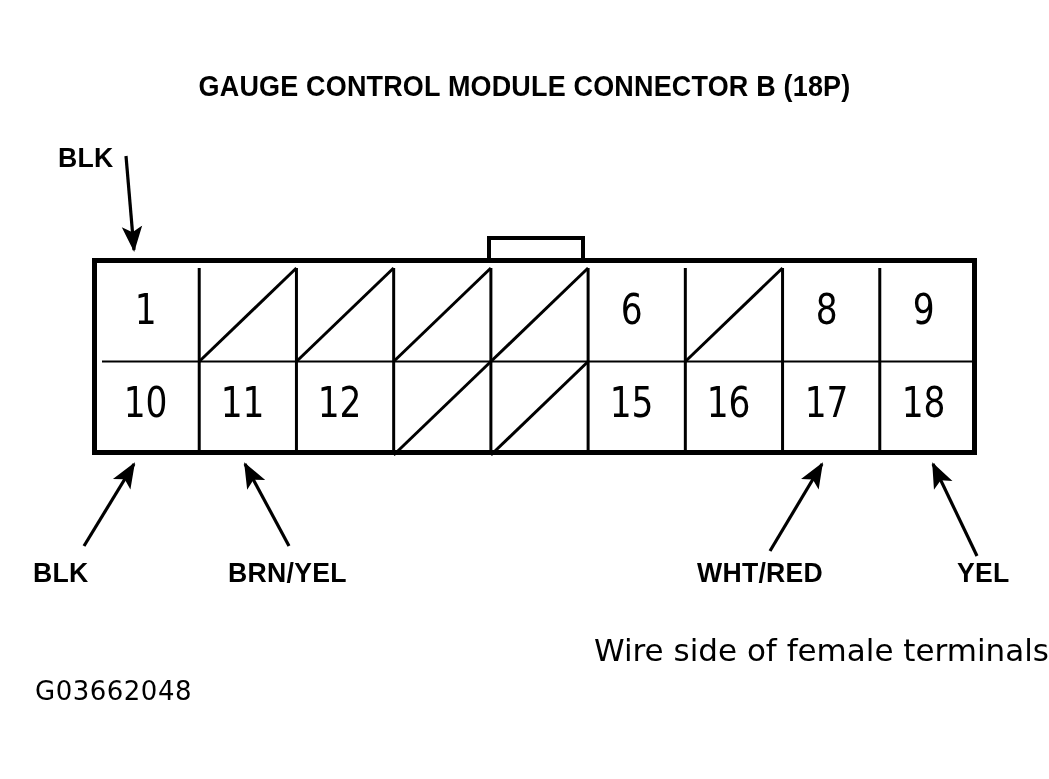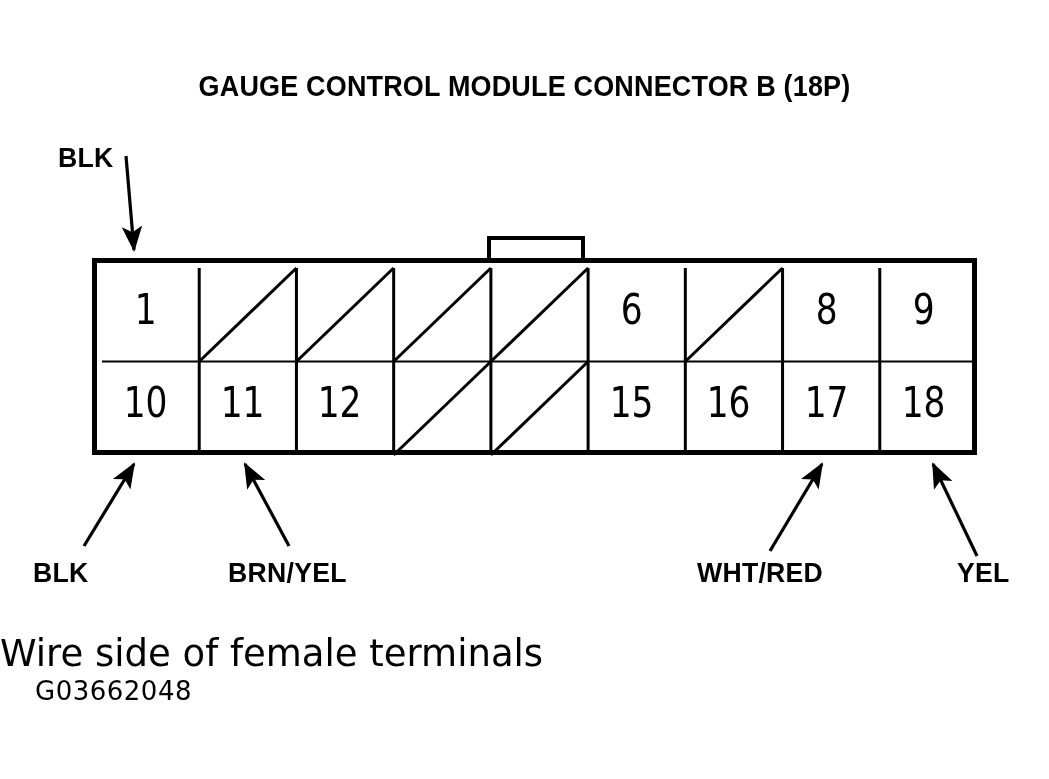--- a/index.html
+++ b/index.html
@@ -104,23 +104,23 @@
     height: 779px;
     pointer-events: none;
   }
 
   
   .caption {
     position: absolute;
     left: 0;
     top: 632px;
     width: 1049px;
-    text-align: left;
+    text-align: right;
     font-family: "DejaVu Sans", sans-serif;
-    font-size: 37px;
+    font-size: 31px;
     font-weight: 400;
     white-space: nowrap;
   }
   .fig-code {
     position: absolute;
     left: 35px;
     top: 676px;
     font-family: "DejaVu Sans", sans-serif;
     font-size: 26px;
     font-weight: 400;

